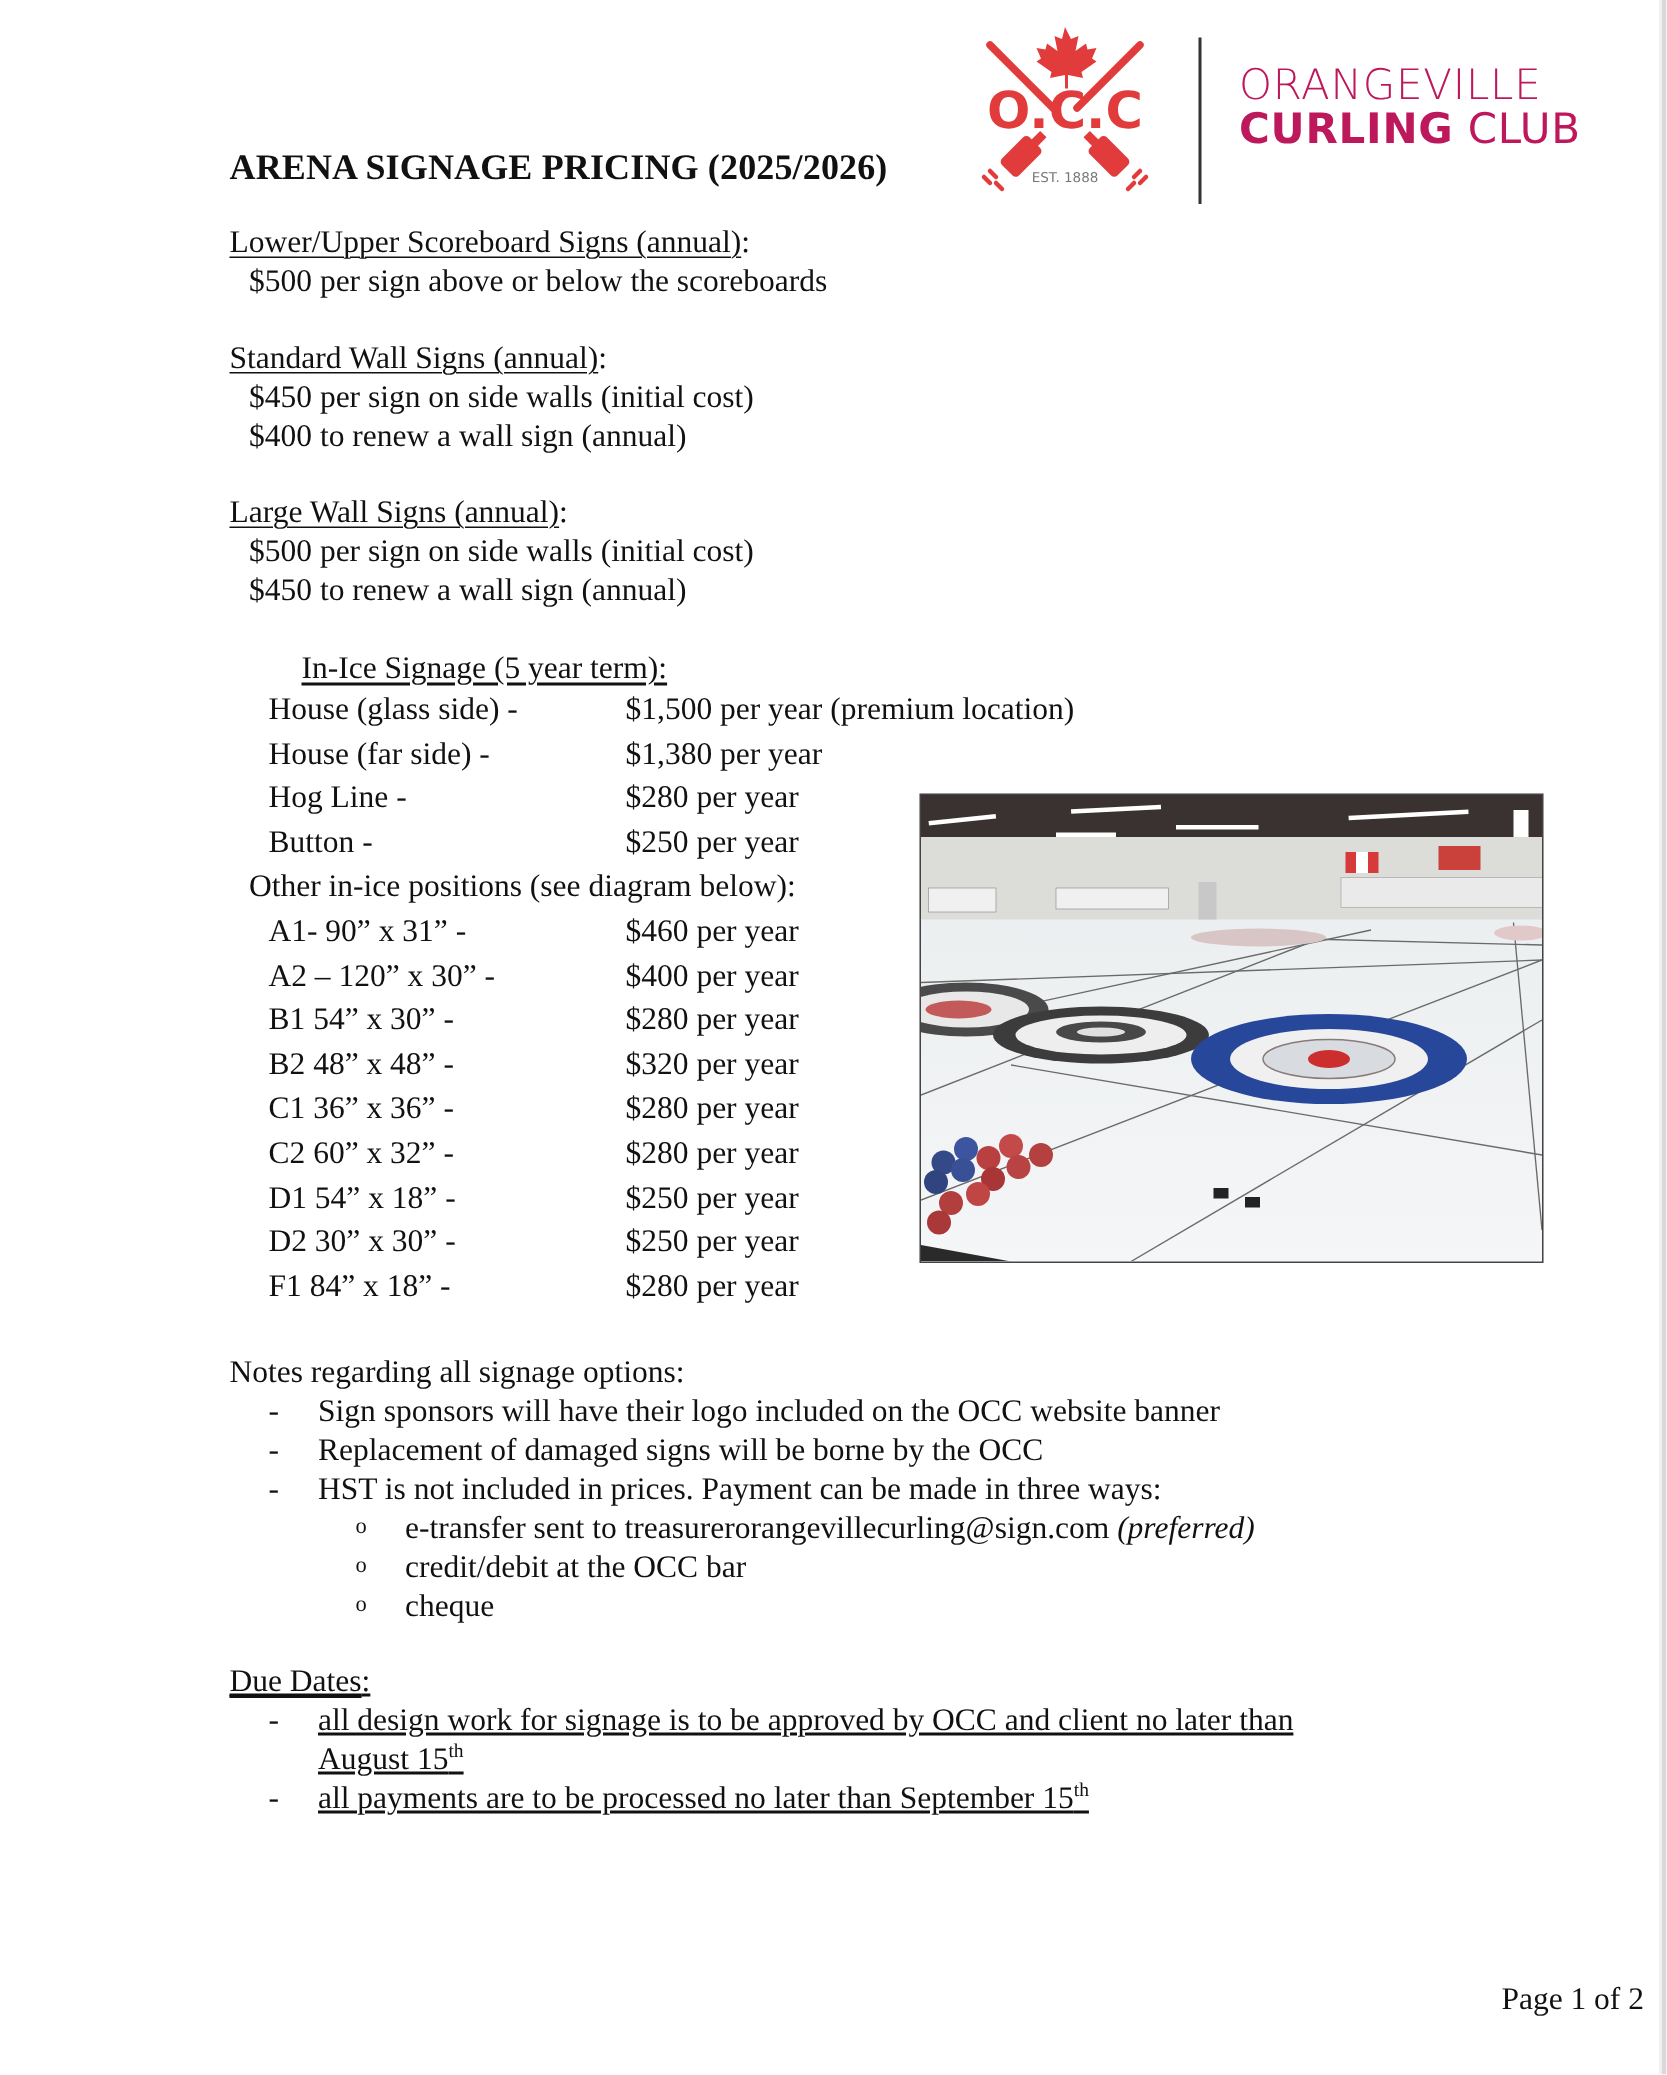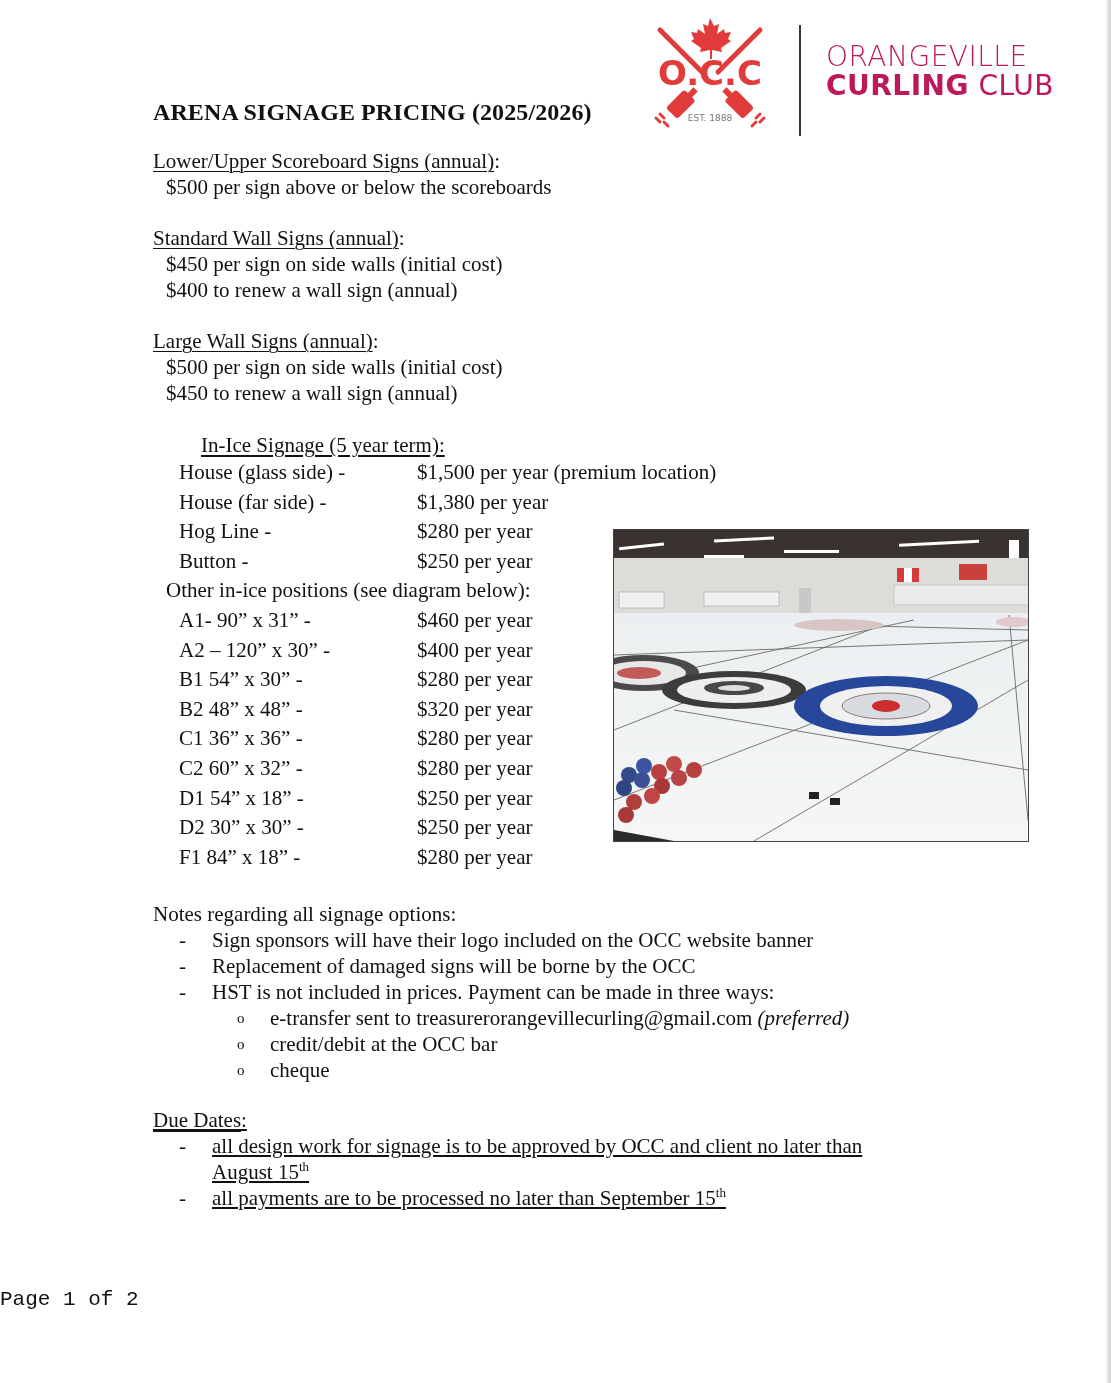--- a/index.html
+++ b/index.html
@@ -38,21 +38,21 @@
   .bullet { position:relative; padding-left:59px; }
   .bullet .dash { position:absolute; left:26px; }
   .sub-bullet { position:relative; padding-left:117px; }
   .sub-bullet .circ { position:absolute; left:84px; font-size:15px; }
   .italic { font-style:italic; }
 
   .due { position:absolute; left:153px; top:1107px; font-size:21px; line-height:26px;text-decoration:underline; }
   .due .head { text-decoration:underline; text-underline-offset:3px; }
   sup { font-size:13px; line-height:0; }
 
-  .footer { position:absolute; left:0; width:1096px; top:1288px; text-align:left; font-size:21px; font-family:Liberation Mono, monospace; }
+  .footer { position:absolute; left:0; width:1096px; top:1320px; text-align:right; font-size:21px; font-family:Liberation Serif, serif; }
 </style>
 </head>
 <body>
 
 <div class="edge-inner"></div>
 <div class="edge"></div>
 
 <div class="logo">
   <svg class="logo-mark" viewBox="0 0 140 125">
     <g fill="#e23b3b" stroke="none">
@@ -242,21 +242,21 @@
 
     <path d="M0 300 L60 311 L0 311 Z" fill="#2a2a2a"></path>
   </svg>
 </div>
 
 <div class="notes">
   <div>Notes regarding all signage options:</div>
   <div class="bullet"><span class="dash">-</span><span>Sign sponsors will have their logo included on the OCC website banner</span></div>
   <div class="bullet"><span class="dash">-</span><span>Replacement of damaged signs will be borne by the OCC</span></div>
   <div class="bullet"><span class="dash">-</span><span>HST is not included in prices. Payment can be made in three ways:</span></div>
-  <div class="sub-bullet"><span class="circ">o</span><span>e-transfer sent to treasurerorangevillecurling@gmail.com</span> <span class="italic">(preferred)</span></div>
+  <div class="sub-bullet"><span class="circ">o</span><span>e-transfer sent to treasurerorangevillecurling@sign.com</span> <span class="italic">(preferred)</span></div>
   <div class="sub-bullet"><span class="circ">o</span><span>credit/debit at the OCC bar</span></div>
   <div class="sub-bullet"><span class="circ">o</span><span>cheque</span></div>
 </div>
 
 <div class="due">
   <div><span class="head">Due Dates</span>:</div>
   <div class="bullet">
     <span class="dash">-</span>
     <div>all design work for signage is to be approved by OCC and client no later than</div>
     <div><span>August 15</span><sup>th</sup></div>

